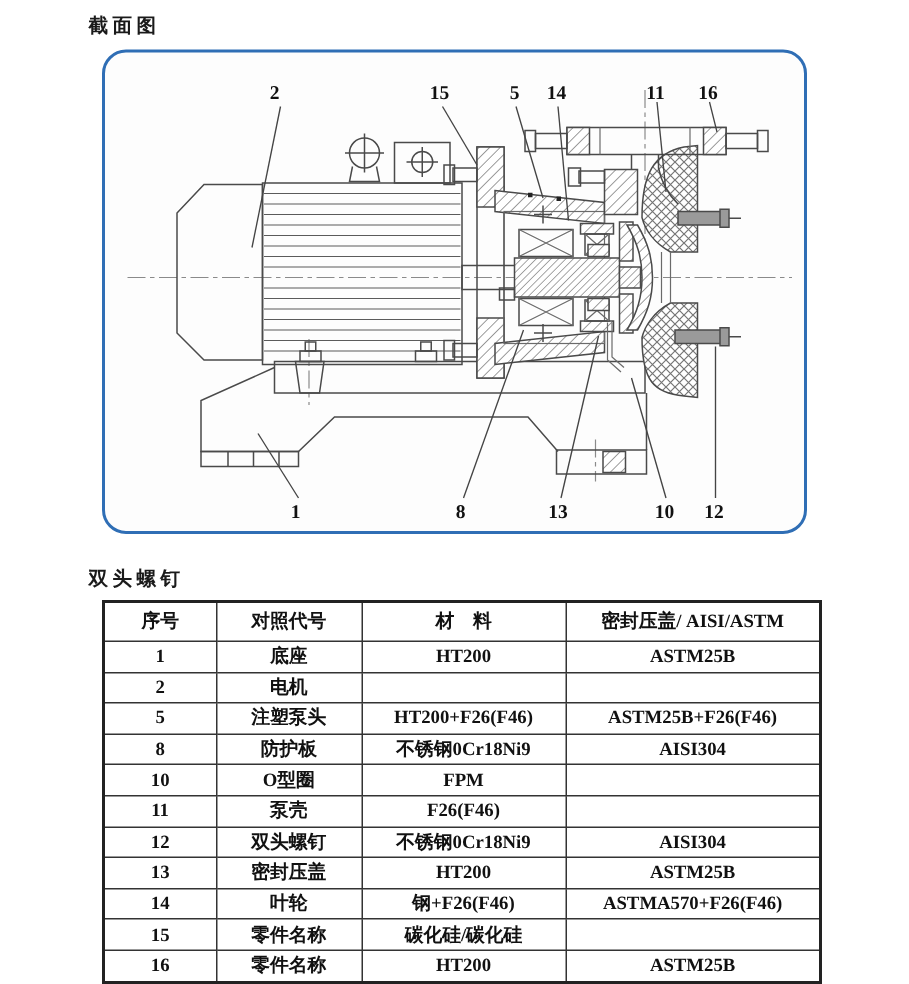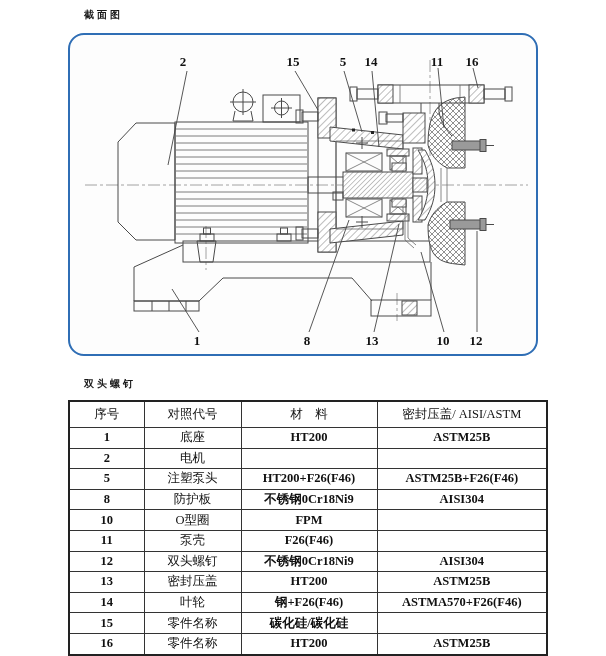--- a/index.html
+++ b/index.html
@@ -1,45 +1,45 @@
 <!DOCTYPE html>
 <html><head>
 <meta charset="utf-8">
 <style>
   html,body{margin:0;padding:0;}
   body{
     width:606px;height:656px;position:relative;background:#ffffff;
     font-family:"Liberation Sans",sans-serif;color:#111;overflow:hidden;
   }
   .sec-title{
-    position:absolute;left:84px;font-weight:bold;font-size:10px;
+    position:absolute;left:59px;font-weight:bold;font-size:13px;
     letter-spacing:3px;color:#1a1a1a;
   }
   #title-diagram{top:8px;}
   #title-parts{top:377px;}
   .diagram-box{
     position:absolute;left:68px;top:33px;width:470px;height:323px;
     border:2px solid #2f6eb5;border-radius:16px;box-sizing:border-box;
     background:#fdfdfd;
   }
   .diagram-box svg{display:block;width:466px;height:319px;}
   table.parts{
     position:absolute;left:68px;top:400px;width:478px;
     border-collapse:collapse;table-layout:fixed;
     font-family:"Liberation Serif","DejaVu Serif",serif;
     font-size:12.5px;color:#111;border:2px solid #222;
   }
   table.parts th,table.parts td{
     border:1px solid #333;text-align:center;vertical-align:middle;
     padding:0;overflow:hidden;white-space:pre;
   }
-  table.parts th{height:25px;font-weight:normal;font-size:12.5px;}
+  table.parts th{height:25px;font-weight:bold;font-size:12.5px;}
   table.parts td{height:19.6px;}
   td.c0,td.c2,td.c3{font-weight:bold;}
-  td.c1{font-weight:normal;}
+  td.c1{font-weight:bold;}
 </style>
 </head>
 <body>
 
 <div id="title-diagram" class="sec-title">截面图</div>
 
 <div class="diagram-box">
 <svg viewBox="70 35 466 319" xmlns="http://www.w3.org/2000/svg">
   <defs>
     <pattern id="h" width="5" height="5" patternUnits="userSpaceOnUse" patternTransform="rotate(45)">

